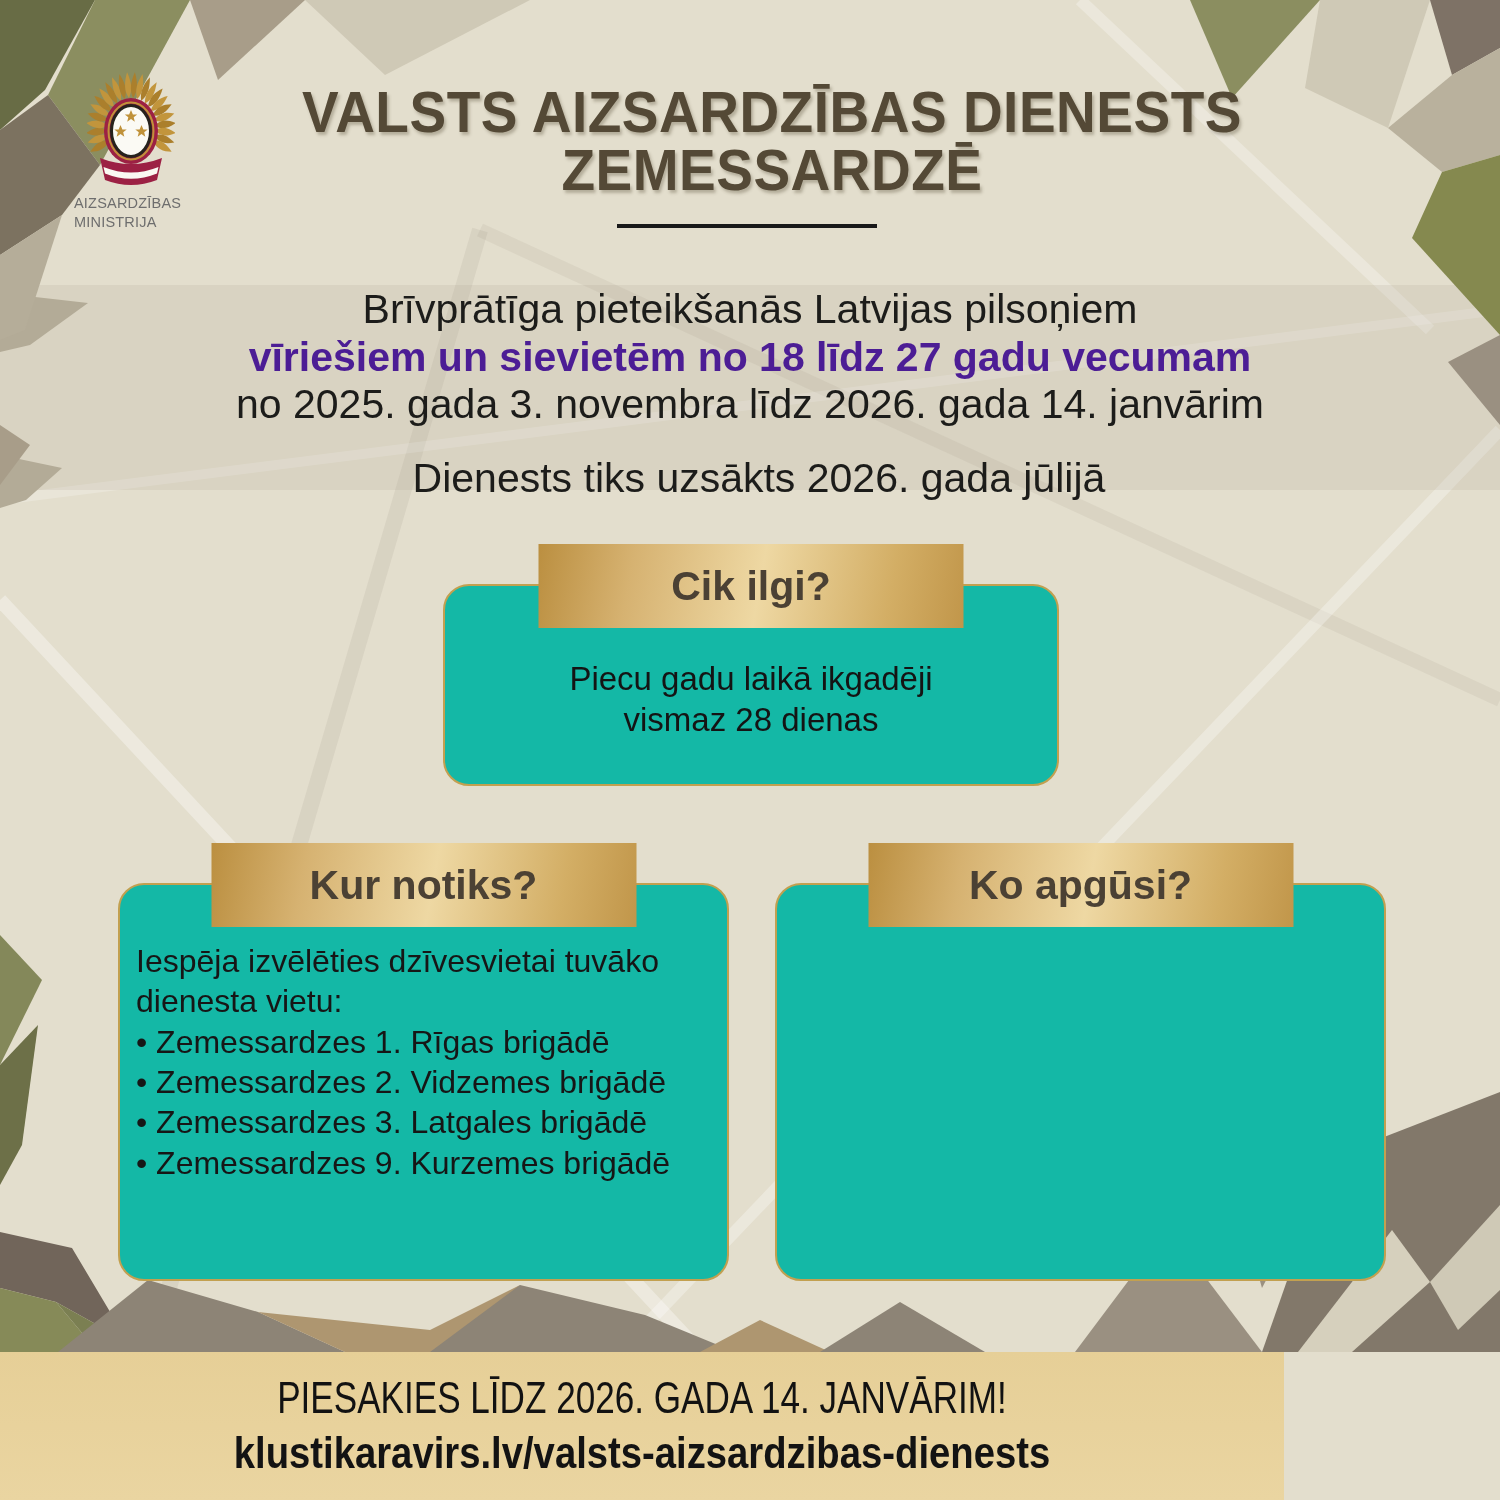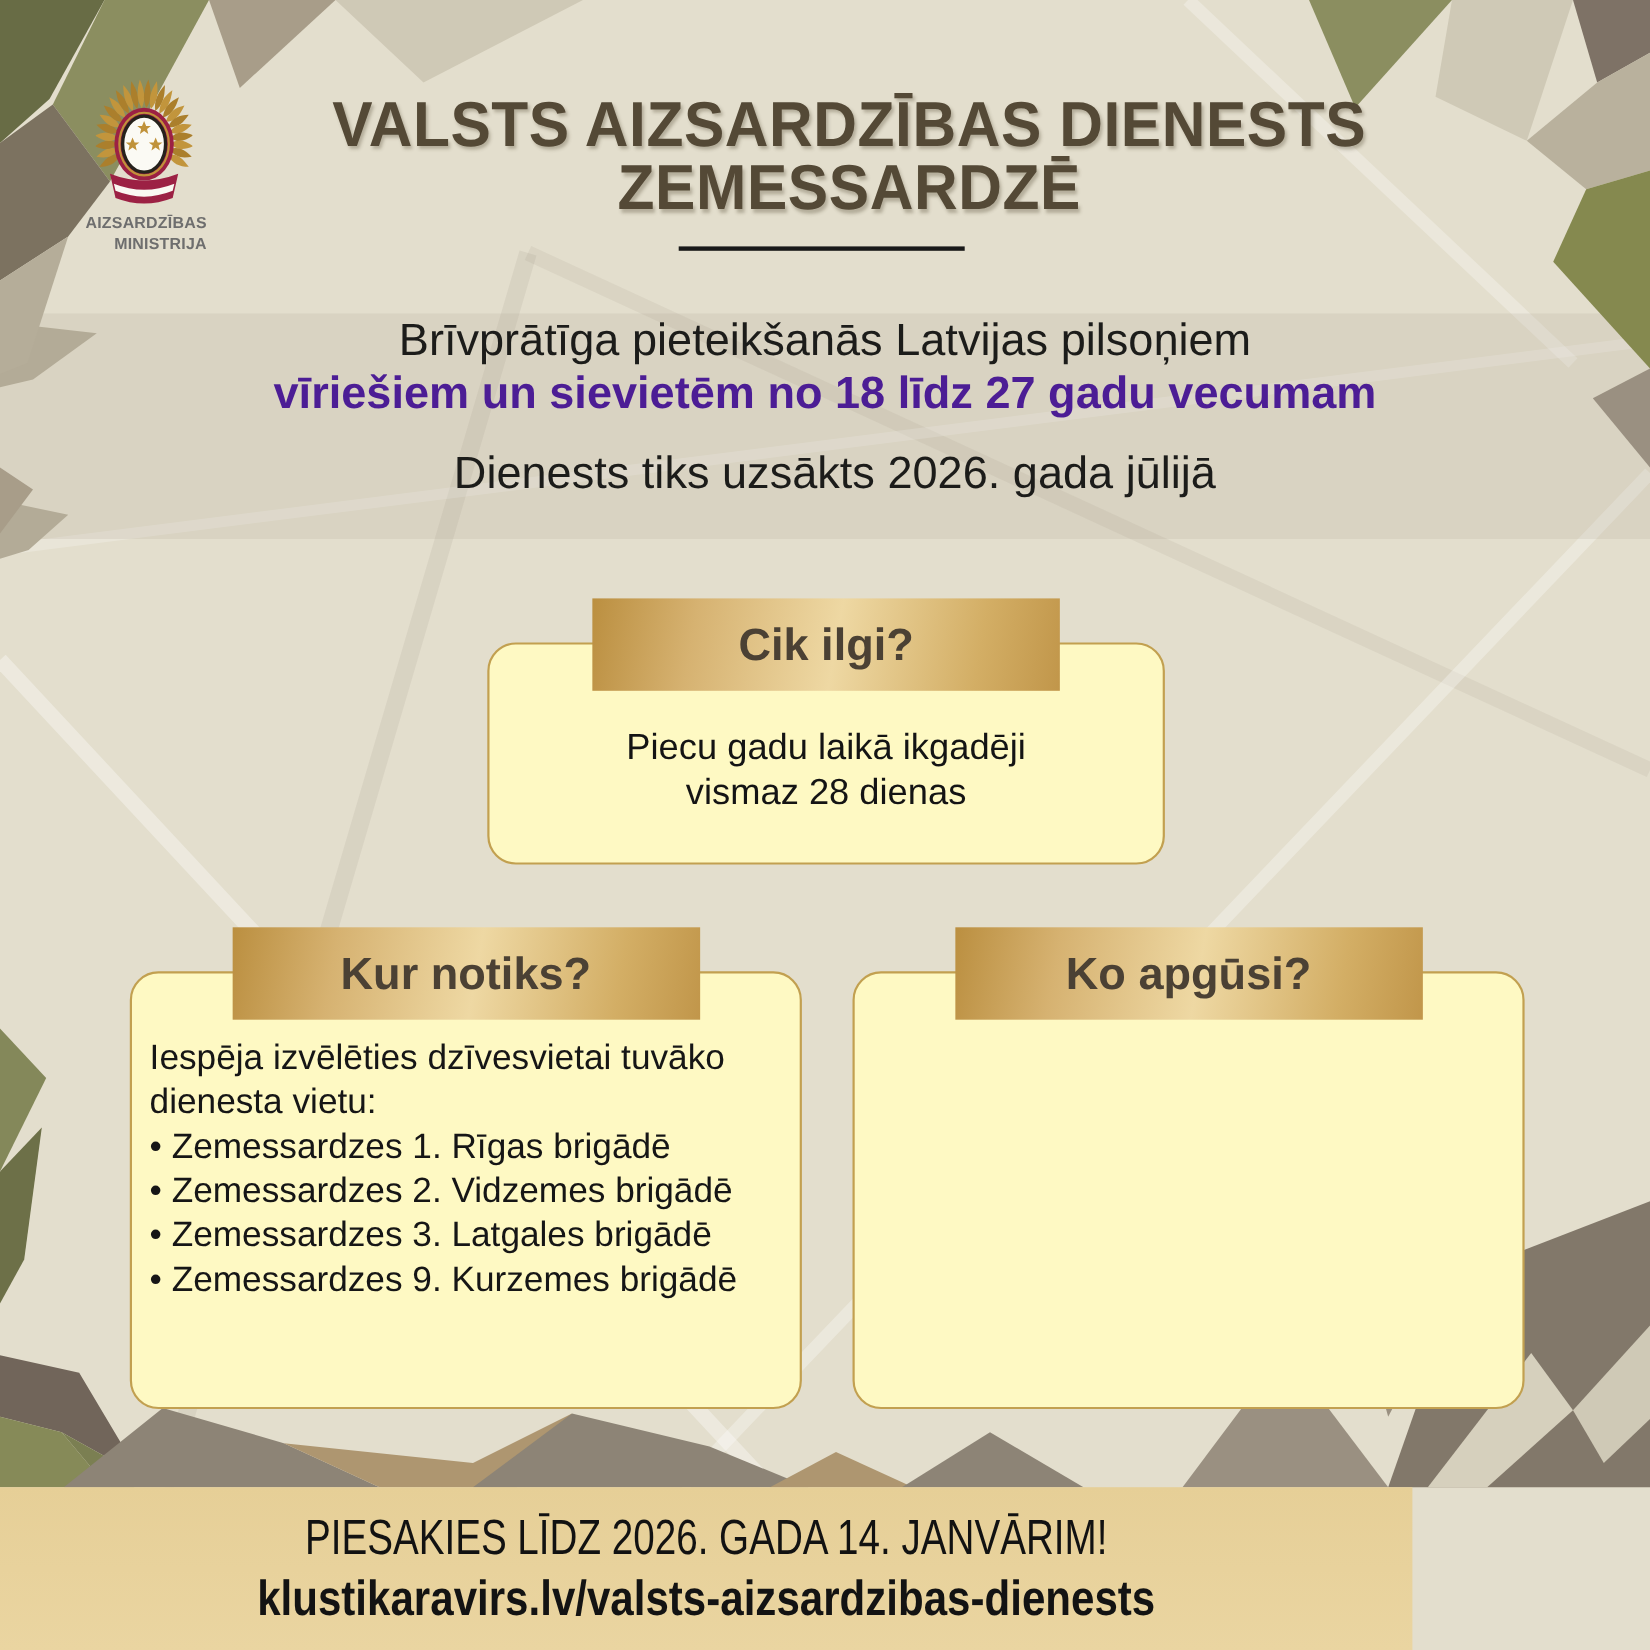--- a/index.html
+++ b/index.html
@@ -2,39 +2,39 @@
 <html><head>
 <meta charset="utf-8">
 <style>
   html,body{margin:0;padding:0;background:#e3decd;}
   .canvas{position:relative;width:1500px;height:1500px;overflow:hidden;
           background:#e3decd;font-family:"Liberation Sans",sans-serif;}
   .bg{position:absolute;left:0;top:0;width:1500px;height:1500px;z-index:0;}
   .layer{position:absolute;z-index:2;}
 
   
-  .logo{left:74px;top:68px;width:114px;text-align:right;font-weight:bold;}
+  .logo{left:74px;top:68px;width:114px;text-align:left;}
   .logo svg{display:block;margin:0 auto;}
   .ministry-name{margin-top:8px;font-size:14.5px;line-height:1.28;color:#6e6e6e;
                  letter-spacing:.2px;}
 
   
   .title{top:84px;left:60px;right:16px;text-align:center;font-size:55px;font-weight:700;
          color:#544936;line-height:1.0;letter-spacing:.5px;transform:scaleY(1.05);
          transform-origin:top center;text-shadow:2px 3px 3px rgba(70,58,36,.30);}
   .divider{top:224px;left:50%;width:260px;height:4px;margin-left:-133px;background:#191919;}
 
   
   .intro{top:286px;left:0;right:0;text-align:center;font-size:41px;line-height:1.16;
          color:#1c1c1a;font-weight:500;}
   .intro-l2{color:#4c1d95;font-weight:700;}
   .intro-l4{margin-top:26px;margin-left:18px;}
 
   
-  .card{position:absolute;z-index:2;background:#fef9c3;border:2px solid #c2a050;border-radius:26px;}
+  .card{position:absolute;z-index:2;background:#14b8a6;border:2px solid #c2a050;border-radius:26px;}
   .ribbon{position:absolute;top:-42px;left:50%;transform:translateX(-50%);width:425px;height:84px;
           line-height:84px;text-align:center;font-size:41px;font-weight:700;color:#4b4134;
           background:linear-gradient(100deg,#bb8f40 0%,#d6b271 22%,#eed8a3 52%,#d3ae65 82%,#c1964a 100%);}
   #card-duration{left:443px;top:584px;width:612px;height:198px;}
   .duration-body{margin-top:72px;text-align:center;font-size:33px;line-height:1.25;color:#141414;}
   #card-where{left:118px;top:883px;width:607px;height:394px;}
   #card-learn{left:775px;top:883px;width:607px;height:394px;}
   .card-body{font-size:32px;line-height:1.26;color:#161616;}
   .card-body.left{padding:56px 22px 0 16px;}
   .card-body.right{padding:64px 20px 0 28px;}
@@ -154,20 +154,21 @@
 
   <div class="layer title">
     <div>VALSTS AIZSARDZĪBAS DIENESTS</div>
     <div>ZEMESSARDZĒ</div>
   </div>
   <div class="layer divider"></div>
 
   <div class="layer intro">
     <div>Brīvprātīga pieteikšanās Latvijas pilsoņiem</div>
     <div class="intro-l2">vīriešiem un sievietēm no 18 līdz 27 gadu vecumam</div>
+    <div>no 2025. gada 3. novembra līdz 2026. gada 14. janvārim</div>
     <div class="intro-l4">Dienests tiks uzsākts 2026. gada jūlijā</div>
   </div>
 
   <div class="card" id="card-duration">
     <div class="ribbon">Cik ilgi?</div>
     <div class="duration-body">
       <div><b>Piecu gadu laikā</b><span> ikgadēji</span></div>
       <div><span>vismaz </span><b>28 dienas</b></div>
     </div>
   </div>

